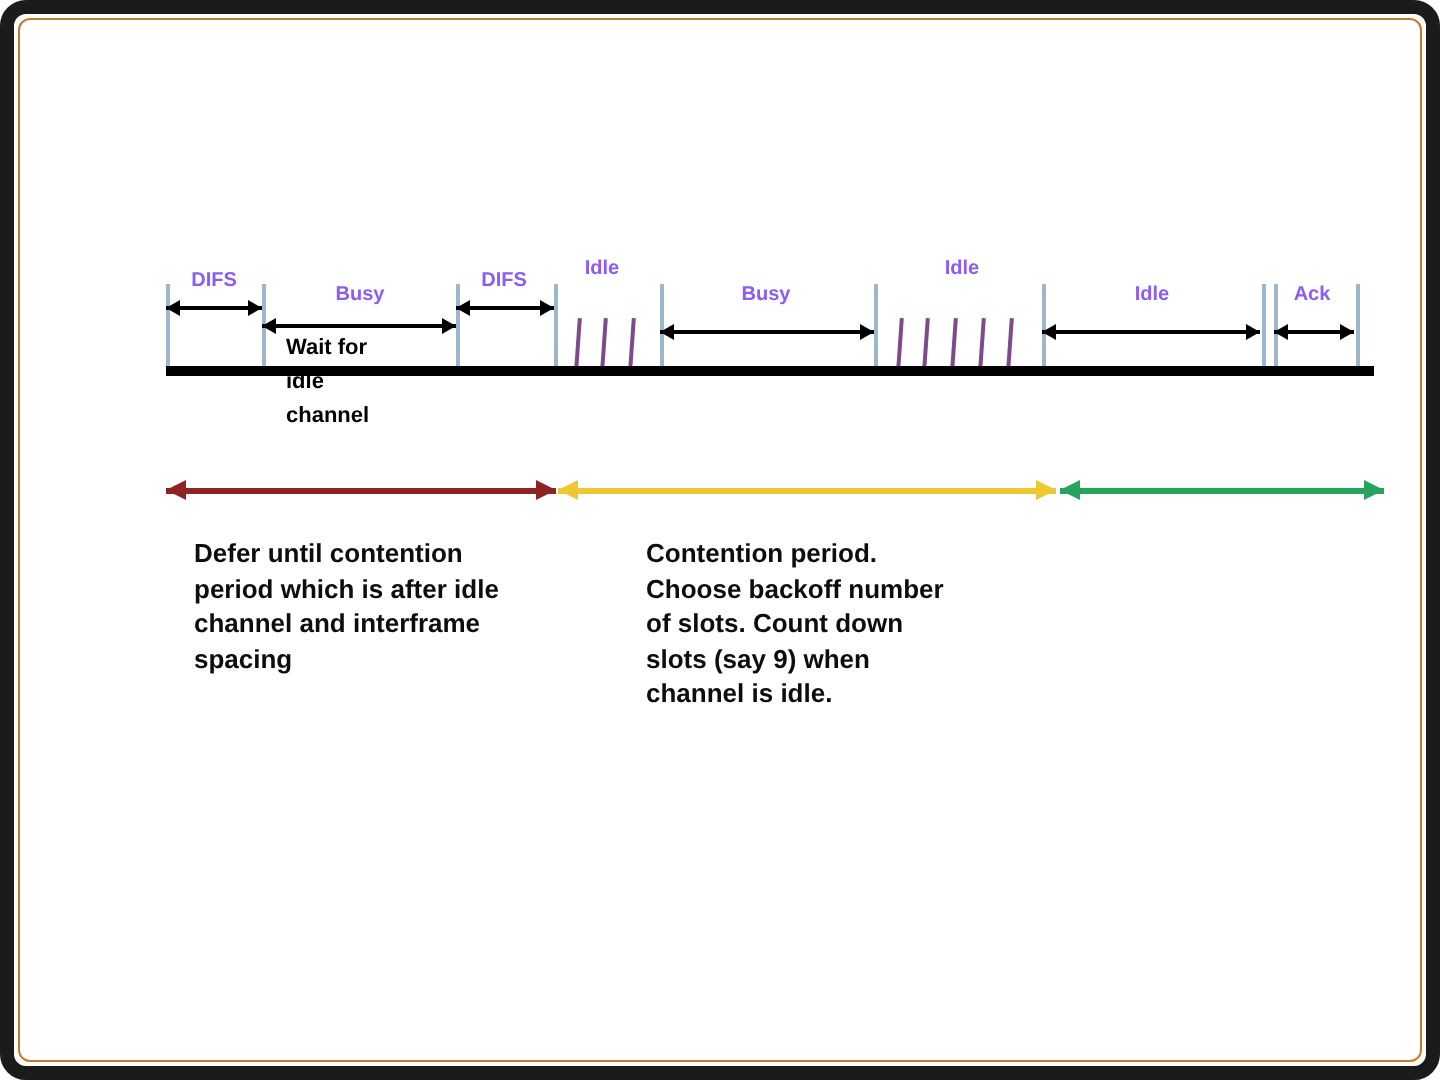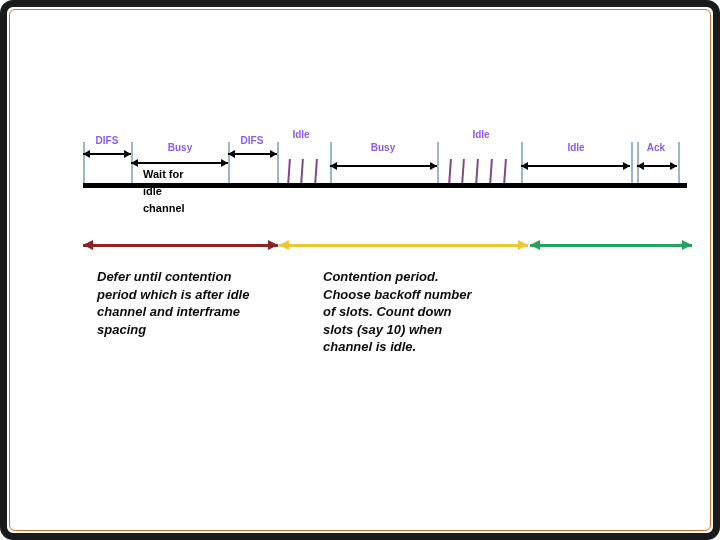--- a/index.html
+++ b/index.html
@@ -59,21 +59,21 @@
     border-top:5px solid transparent; border-bottom:5px solid transparent;
     border-right:10px solid var(--c,#000);
   }
   .parrow::after {
     content:""; position:absolute; right:0; top:-3.8px; width:0; height:0;
     border-top:5px solid transparent; border-bottom:5px solid transparent;
     border-left:10px solid var(--c,#000);
   }
   .phase-text {
     position:absolute; top:268px; font-size:13px; font-weight:bold;
-    line-height:17.5px; color:#0d0d0d; white-space:pre-line;font-style:italic;
+    line-height:17.5px; color:#0d0d0d; white-space:pre-line;
   }
 </style>
 </head>
 <body>
 
 <div class="slide">
 
 
   <div style="--tick: #9eb6c9; --slot: #7e4a8e;">
 
@@ -124,18 +124,18 @@
   <div class="parrow" style="left: 279px; width: 249px; --c: #eec831;"></div>
   <div class="parrow" style="left: 530px; width: 162px; --c: #27a35d;"></div>
 
   <div class="phase-text" style="left:97px;  width:200px">Defer until contention
 period which is after idle
 channel and interframe
 spacing</div>
   <div class="phase-text" style="left:323px; width:200px">Contention period.
 Choose backoff number
 of slots. Count down
-slots (say 10) when
+slots (say 9) when
 channel is idle.</div>
 
   <div class="frame"></div>
   <div class="frame-accent" style="--accent: #c8792f;"></div>
 </div>
 
 </body></html>

